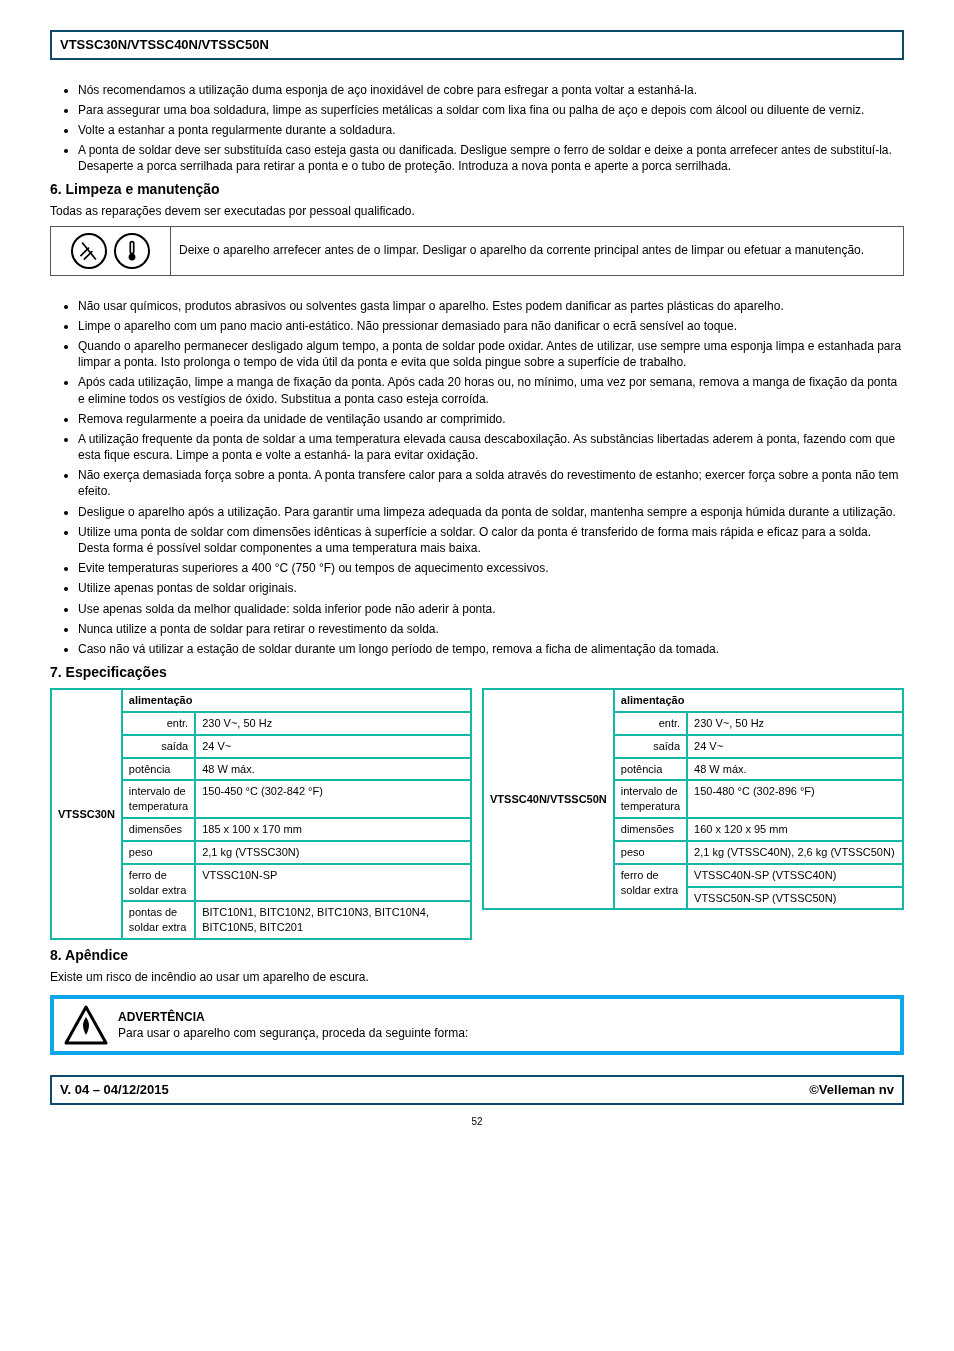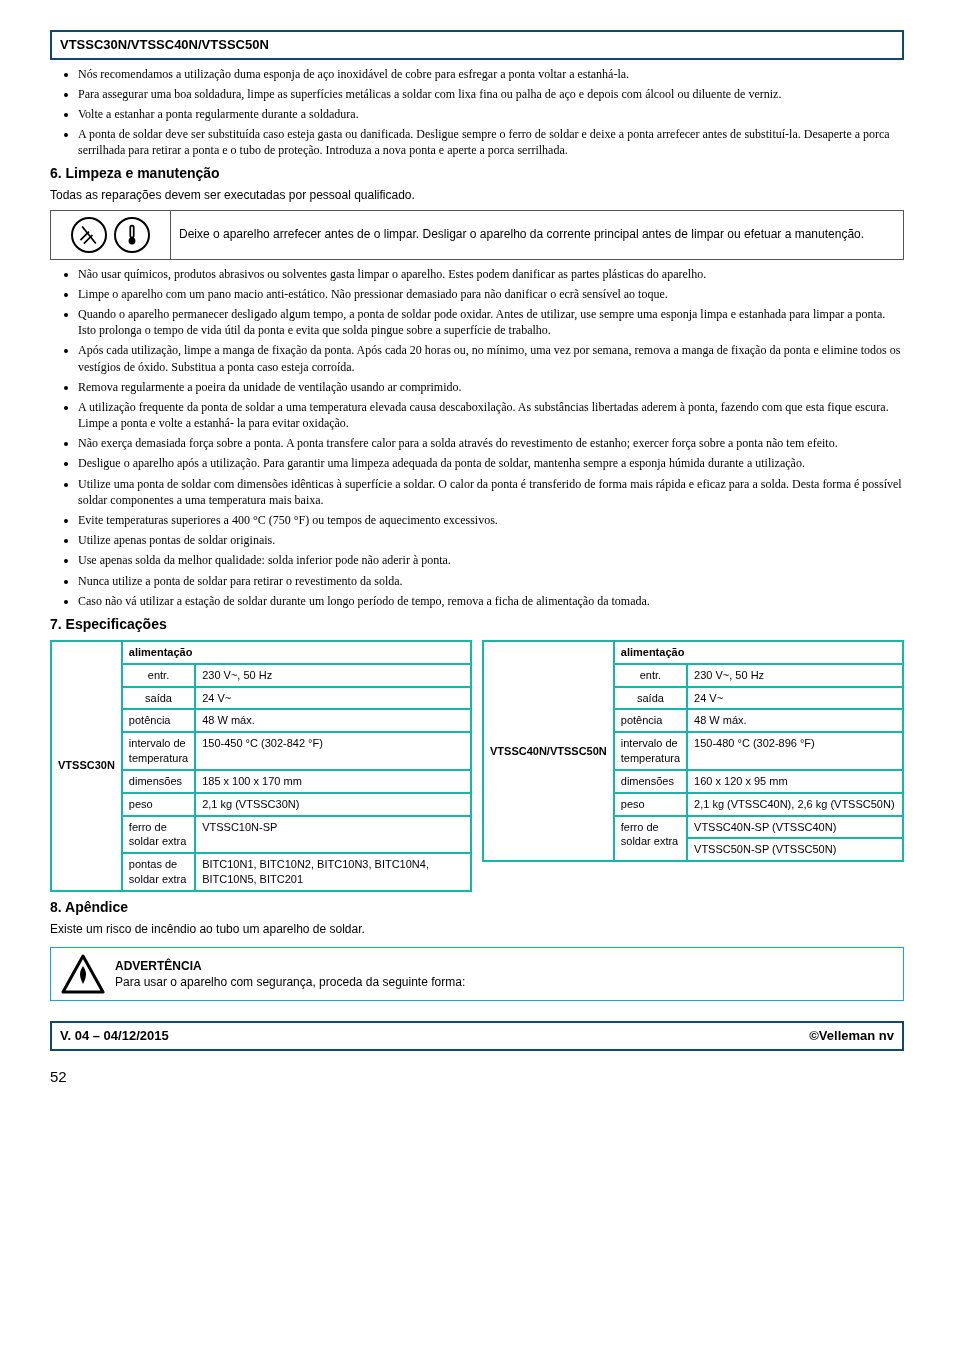--- a/index.html
+++ b/index.html
@@ -12,22 +12,21 @@
     font-weight: bold;
     font-size: 13px;
     display: flex;
     justify-content: space-between;
   }
   .footer-bar { margin-top: 20px; }
 
   ul.top-bullets, ul.main-bullets {
     list-style: disc;
     padding-left: 28px;
-    margin-top: 6px;
-    font-family: Liberation Serif, serif;
+    margin-top: 22px;
   }
   ul.top-bullets li, ul.main-bullets li { margin-bottom: 4px; }
 
   h2.section-head {
     font-size: 14px;
     font-weight: bold;
     margin-top: 6px;
     margin-bottom: 4px;
   }
   .section-sub { margin-bottom: 6px; }
@@ -65,32 +64,32 @@
     border-collapse: collapse;
     font-size: 11px;
   }
   table.tech td, table.tech th {
     border: 2px solid #14b8a6;
     padding: 3px 6px;
     vertical-align: top;
   }
   table.tech th { font-weight: bold; text-align: left; }
   table.tech .model-label { width: 28px; font-weight: bold; vertical-align: middle; text-align: center; }
-  table.tech .pair-label { width: 40px; text-align: center; }
+  table.tech .pair-label { width: 40px; text-align: right; }
   table.tech .group-head td { font-weight: normal; margin-left: 28px; }
 
-  .warn-row { display: flex; gap: 10px; align-items: center; border: 1px solid #0ea5e9; padding: 6px 10px; margin-top: 10px; }
+  .warn-row { display: flex; gap: 10px; align-items: center; border: 4px solid #0ea5e9; padding: 6px 10px; margin-top: 10px; }
   .warn-row .tri {
     width: 44px; height: 40px; position: relative;
   }
   .warn-row .tri svg { width: 44px; height: 40px; }
   .warn-row .txt { flex: 1; font-size: 12px; font-weight: bold; }
   .warn-row .txt .sub { font-weight: normal; }
 
-  .page-num { margin-top: 16px; font-size: 15px; }
+  .page-num { text-align: center; margin-top: 10px; font-size: 10px; }
 </style>
 </head>
 <body>
 
 <div class="header-bar">
   <span>VTSSC30N/VTSSC40N/VTSSC50N</span>
   <span></span>
 </div>
 
 <ul class="top-bullets">
@@ -226,21 +225,21 @@
           </tr>
       <tr>
             <td>VTSSC50N-SP (VTSSC50N)</td>
           </tr>
     </tbody>
       </table>
   </div>
 </div>
 
 <h2 class="section-head">8. Apêndice</h2>
-<div class="section-sub">Existe um risco de incêndio ao tubo um aparelho de soldar.</div>
+<div class="section-sub">Existe um risco de incêndio ao usar um aparelho de escura.</div>
 
 <div class="warn-row">
   <div class="tri">
     <svg viewBox="0 0 44 40">
       <polygon points="22,2 42,38 2,38" fill="none" stroke="#000" stroke-width="3" stroke-linejoin="round"></polygon>
       <path d="M22 12 C18 18,18 22,22 30 C26 22,26 18,22 12 Z" fill="#000"></path>
     </svg>
   </div>
   <div class="txt">
     <div>ADVERTÊNCIA</div>

